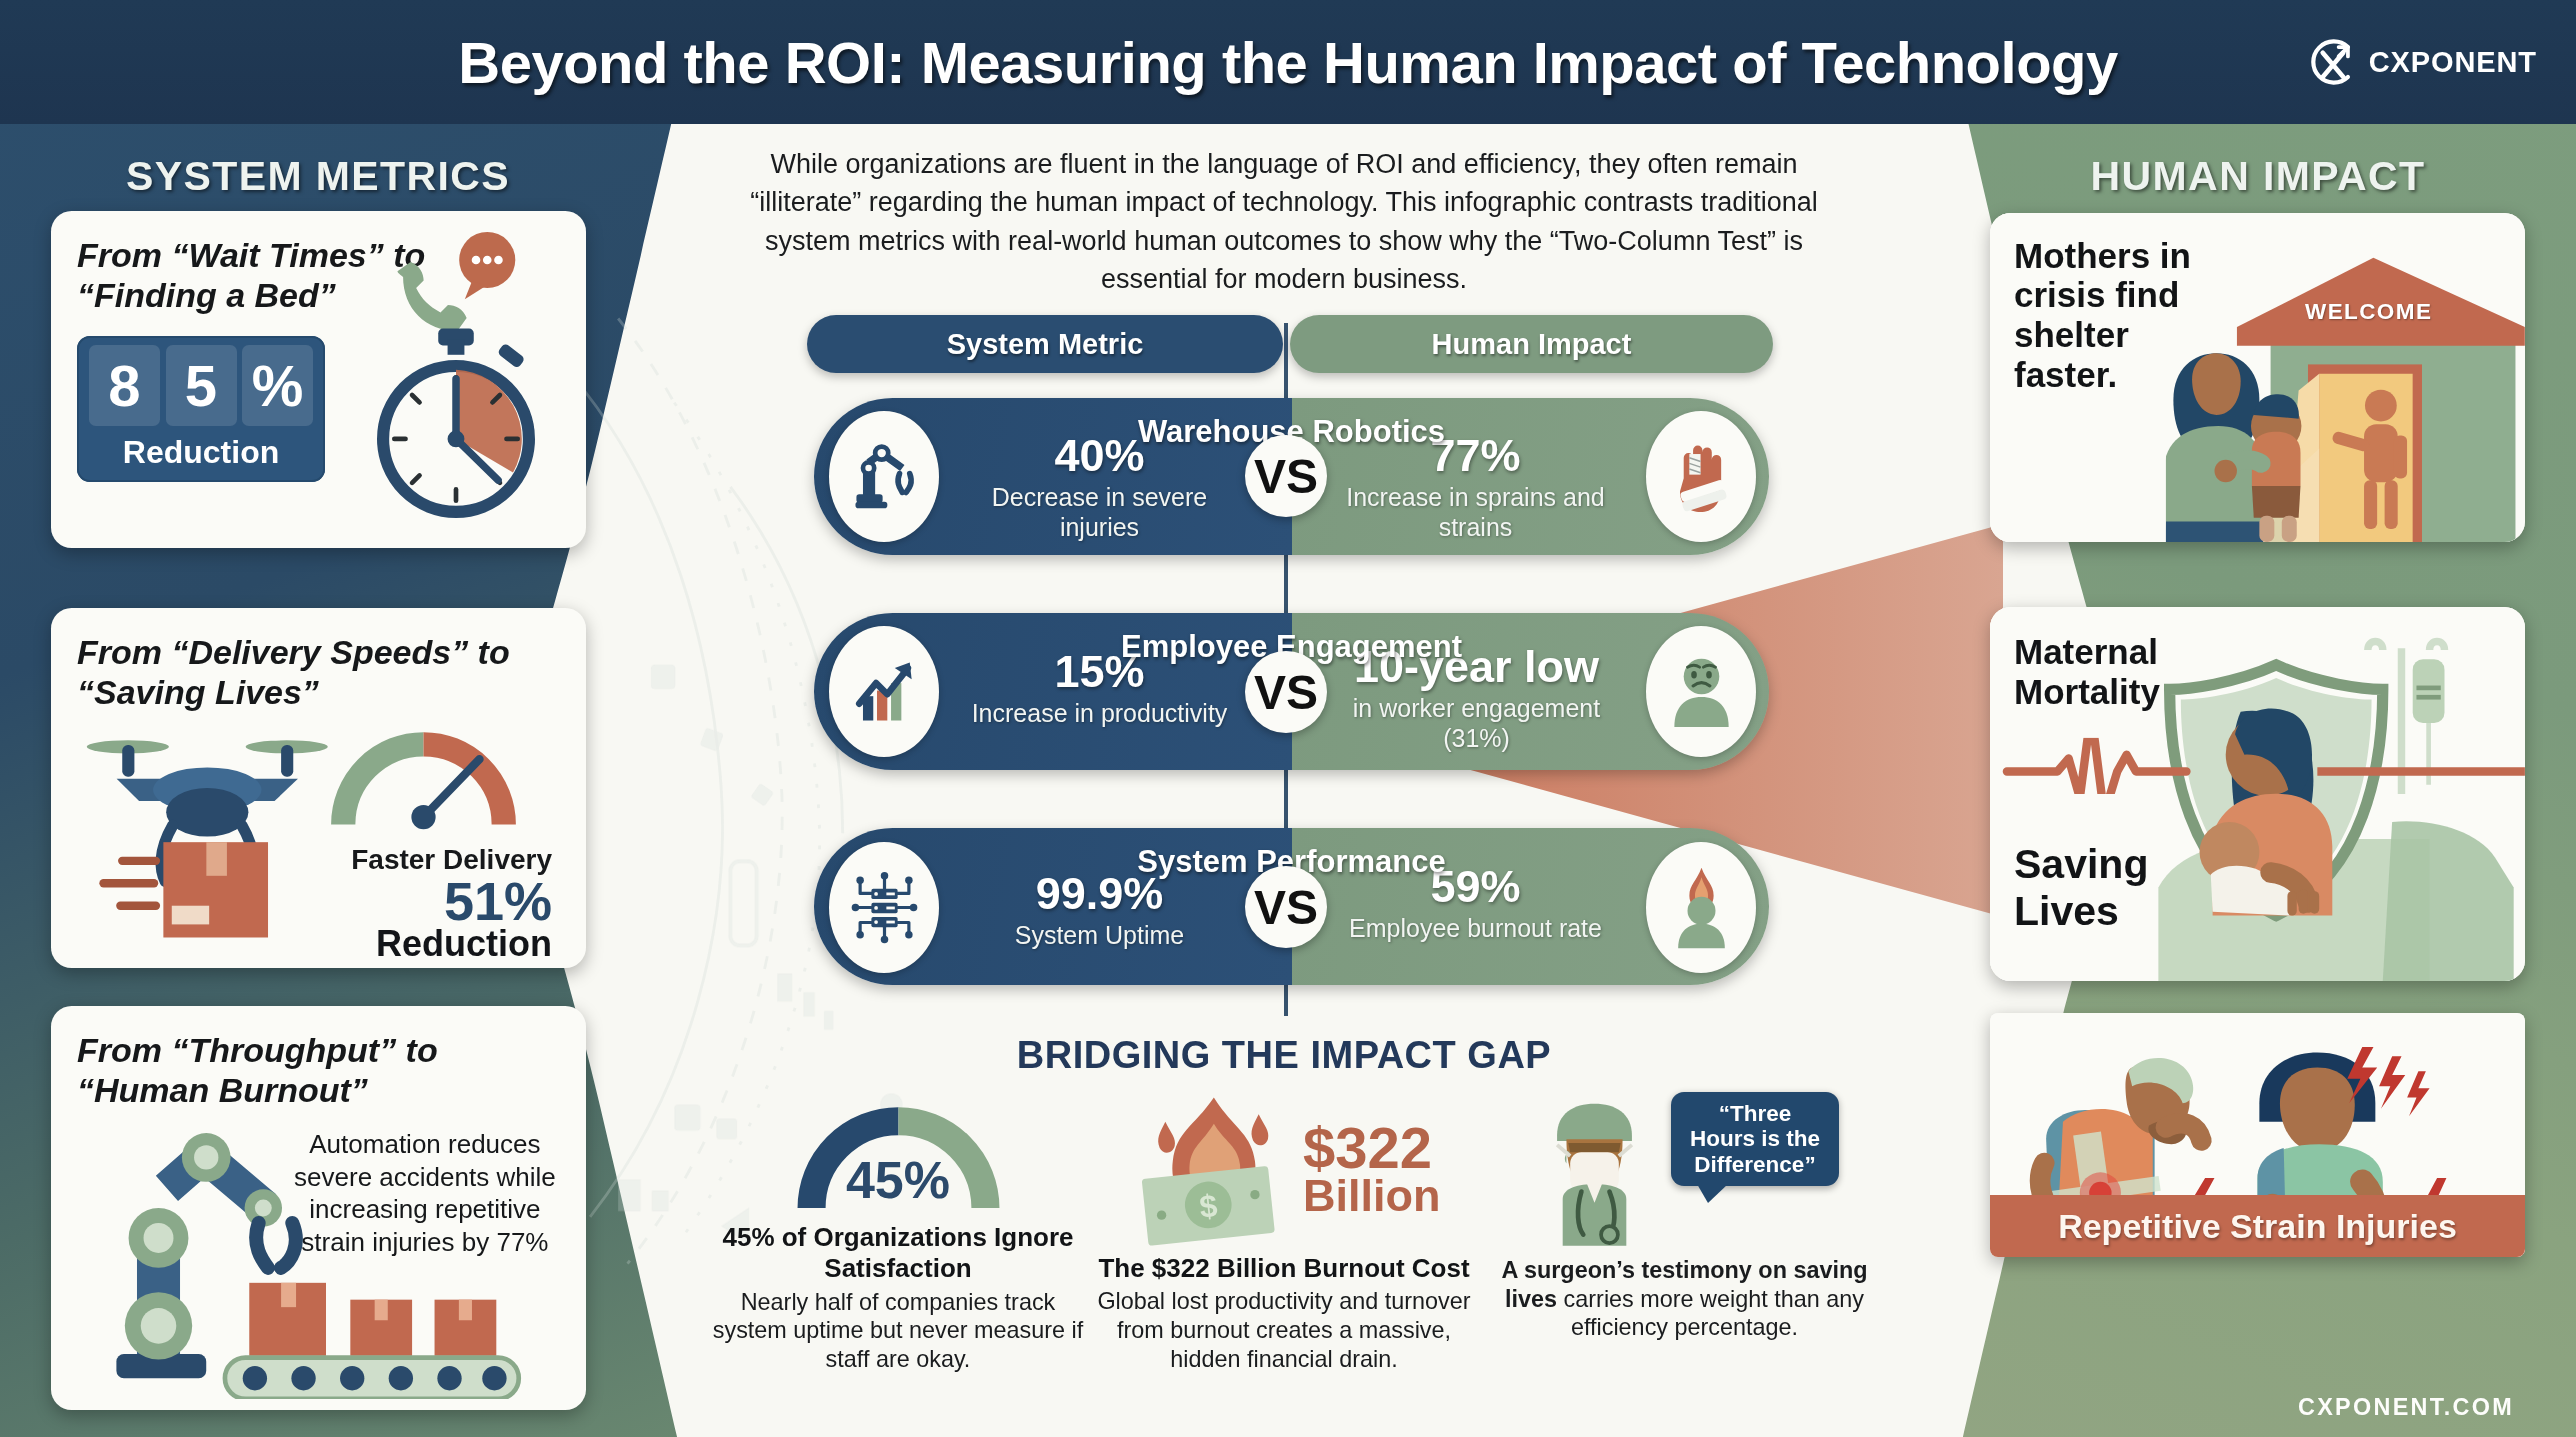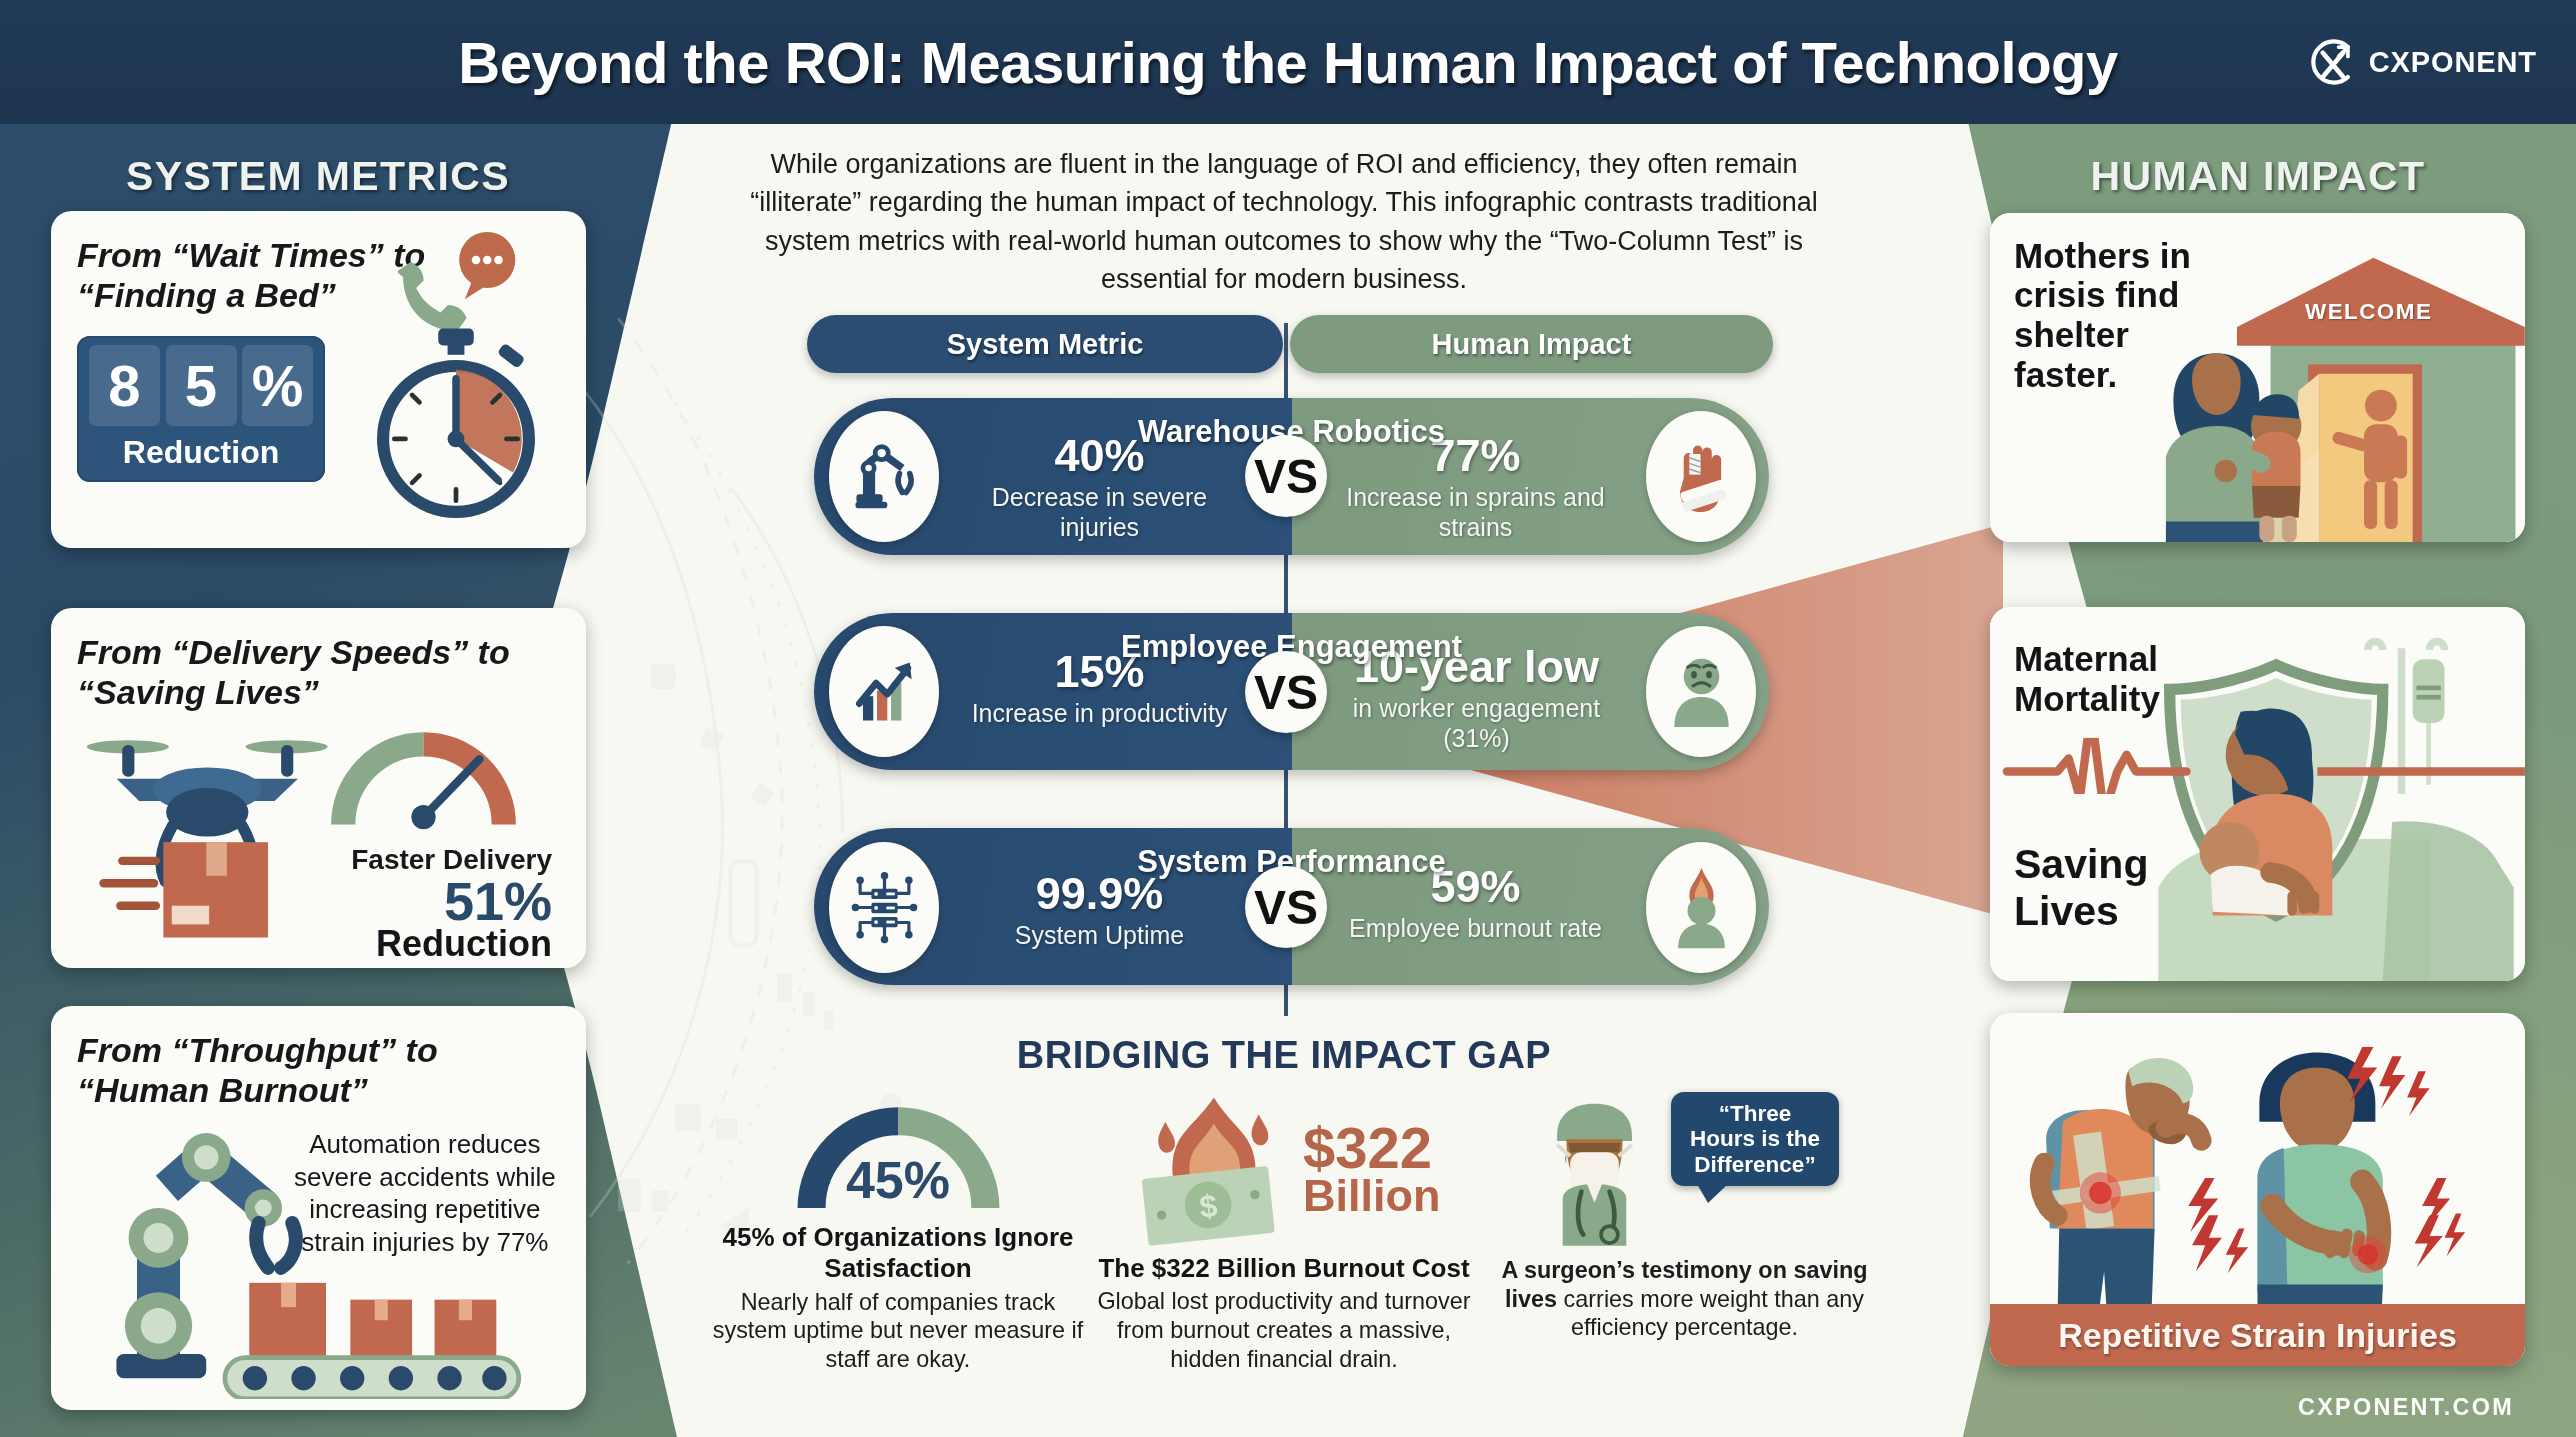--- a/index.html
+++ b/index.html
@@ -640,25 +640,25 @@
           <rect x="330" y="302" width="10" height="26" rx="5"></rect>
         <rect x="342" y="304" width="10" height="24" rx="5"></rect>
       </g>
 
       <path d="M18 176 L72 176 L84 162 L96 204 L108 112 L122 222 L136 176 L146 158 L156 176 L210 176" stroke="#c1694f" stroke-width="9" fill="none" stroke-linejoin="round" stroke-linecap="round"></path>
       <path d="M350 176 L572 176" stroke="#c1694f" stroke-width="9" fill="none"></path>
 
       <rect x="0" y="0" width="148" height="140" fill="#fbfbf7"></rect>
       <rect x="0" y="200" width="160" height="200" fill="#fbfbf7"></rect>
     </svg>
-    <div class="rtxt" style="top:32px; width:187px;">Maternal Mortality</div>
+    <div class="rtxt" style="top:25px; width:187px;">Maternal Mortality</div>
     <div class="rtxt" style="top:234px; width:187px; font-size:41px;">Saving Lives</div>
   </div>
 
-  <div class="card rcard" style="top:1013px; height:353px;">
+  <div class="card rcard" style="top:1013px; height:244px;border-radius:8px;">
     <svg style="position:absolute; inset:0;" width="535" height="343" viewBox="0 0 572 366">
       <rect x="0" y="0" width="572" height="366" fill="#fbfbf7"></rect>
 
       <g>
         <path d="M60 134 C60 112 86 100 112 104 L176 114 L176 230 L64 230 Z" fill="#5e93a5"></path>
         <path d="M78 116 C96 100 130 98 150 110 L174 126 L174 230 L72 230 Z" fill="#e08a5c"></path>
         <rect x="96" y="128" width="30" height="102" fill="#cfe3cd" opacity=".8" transform="rotate(-8 111 180)"></rect>
         <rect x="64" y="182" width="118" height="16" fill="#cfe3cd" opacity=".8" transform="rotate(-8 123 190)"></rect>
         <path d="M152 58 C176 48 206 58 212 84 C218 108 204 124 186 128 C162 134 148 114 146 94 C144 76 144 62 152 58 Z" fill="#a9714a"></path>
         <path d="M148 62 C166 40 208 44 216 72 C220 86 214 96 206 96 C200 78 172 68 152 78 Z" fill="#bcd2b7"></path>

